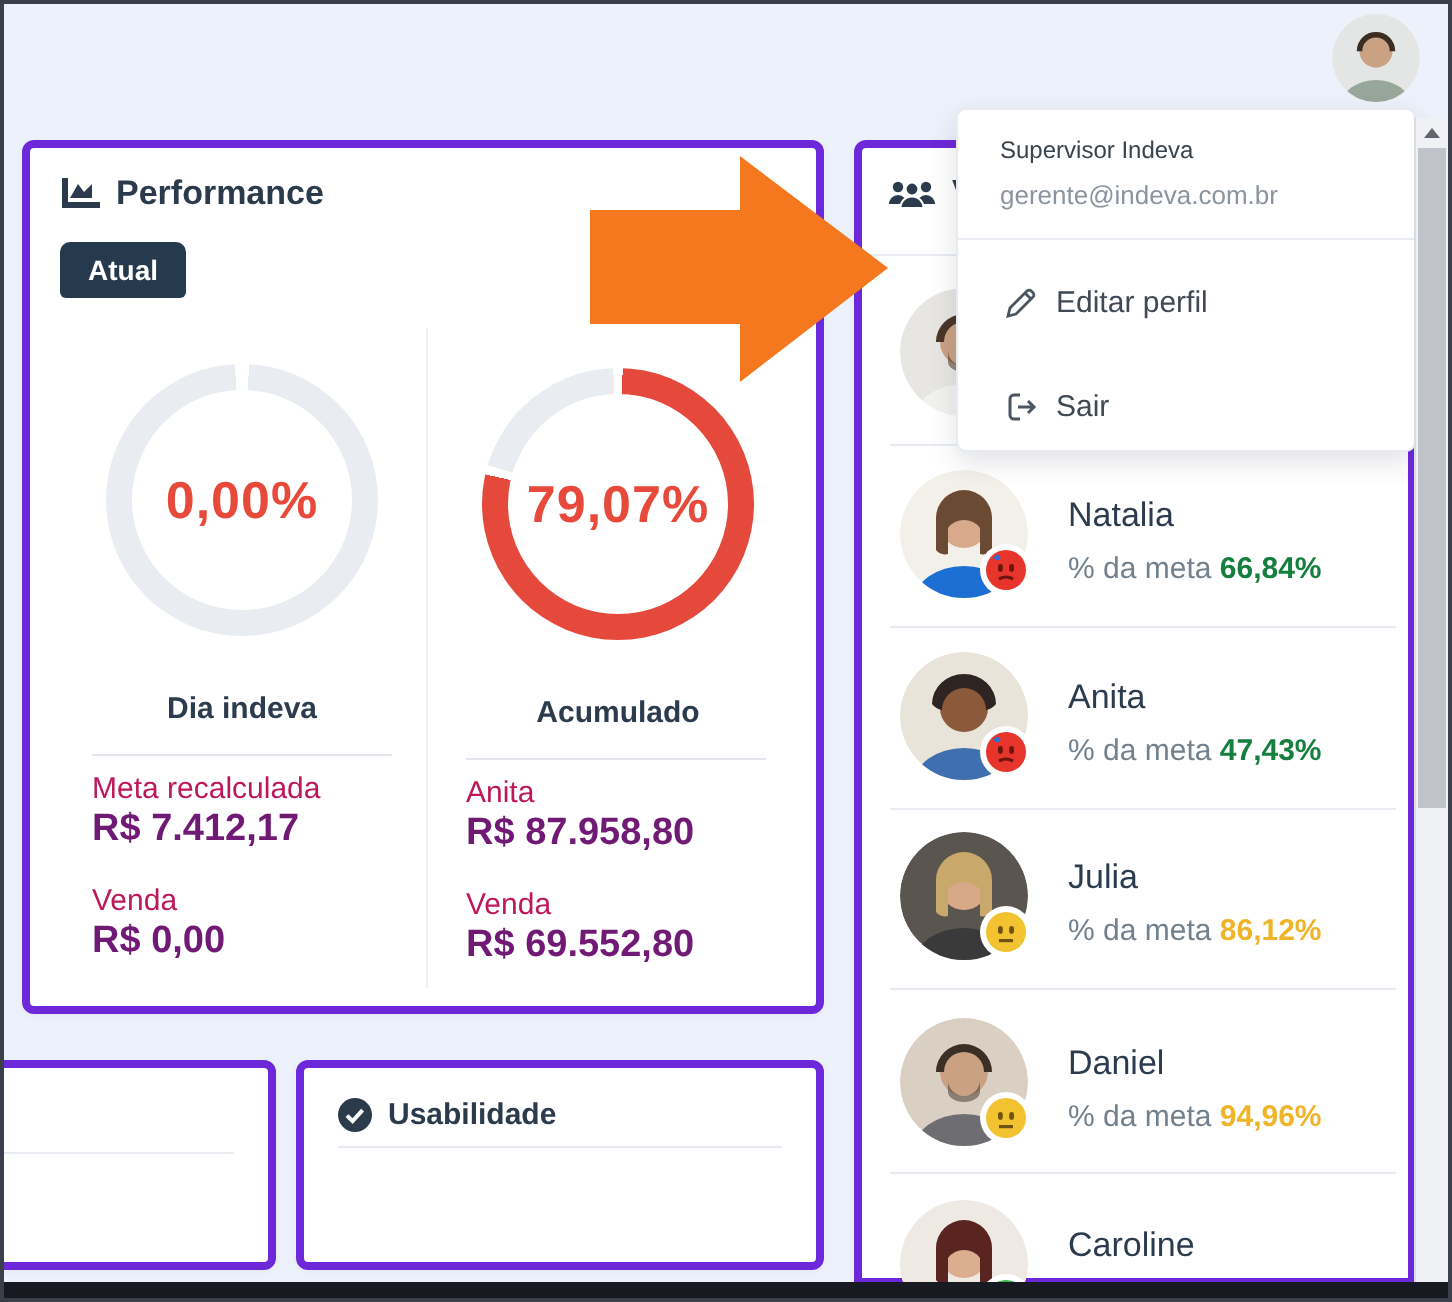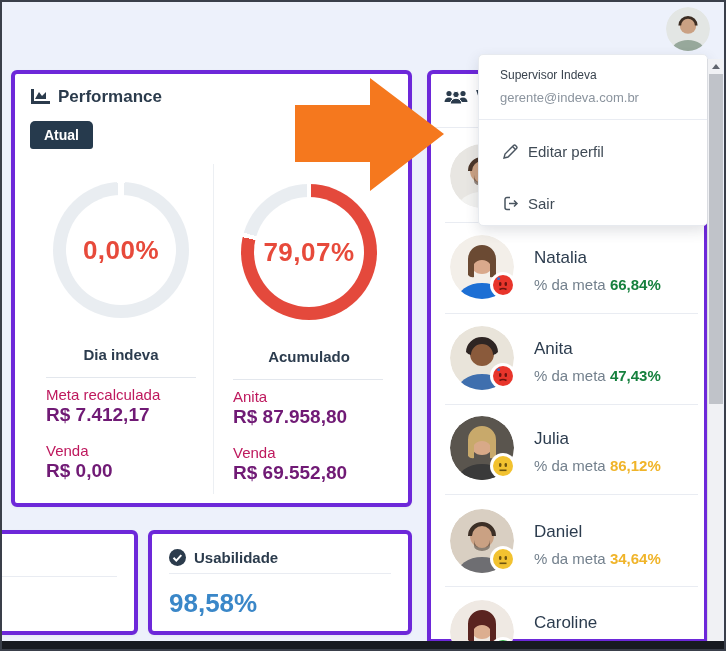--- a/index.html
+++ b/index.html
@@ -253,21 +253,21 @@
         <svg viewBox="0 0 22 22">
           <circle cx="11" cy="11" r="10" fill="#f2c230"></circle>
           <rect x="7" y="8" width="2.4" height="4" rx="1.2" fill="#6e5410"></rect>
           <rect x="12.6" y="8" width="2.4" height="4" rx="1.2" fill="#6e5410"></rect>
           <path d="M7.5,15.3 h7" stroke="#6e5410" stroke-width="1.6" fill="none"></path>
         </svg>
       </span>
       <div class="seller-name" style="top:13px;">Daniel</div>
       <div class="seller-meta" style="top:41px;">
         <span>% da meta</span>
-        <span class="pct pct-yellow">34,64%</span>
+        <span class="pct pct-yellow">94,96%</span>
       </div>
     </div>
     <div class="row-divider" style="top:512px;"></div>
 
     <div class="seller-row" style="top:526px;">
       <div class="avatar" style="top:0;">
         <svg viewBox="0 0 64 64">
           <circle cx="32" cy="32" r="32" fill="#efe9e3"></circle>
           <ellipse cx="32" cy="66" rx="25" ry="18" fill="#1d1d1f"></ellipse>
           <circle cx="32" cy="27" r="12" fill="#dcae90"></circle>
@@ -296,21 +296,20 @@
 
   <div id="usab-card" class="card">
     <div id="usab-title" class="card-title">
       <svg width="17" height="17" viewBox="0 0 17 17">
         <circle cx="8.5" cy="8.5" r="8.5" fill="#2b3b4c"></circle>
         <path d="M4.5,8.8 l2.8,2.8 5,-5.5" stroke="#fff" stroke-width="2" fill="none"></path>
       </svg>
       <span>Usabilidade</span>
     </div>
     <div class="hr"></div>
-    <div id="usab-value">98,58%</div>
   </div>
 
   <svg id="arrow-overlay" viewBox="0 0 726 651">
     <polygon points="293,103 368,103 368,76 442,132 368,189 368,160 293,160" fill="#f5781e"></polygon>
   </svg>
 
   <div id="profile-menu">
     <div id="pm-name">Supervisor Indeva</div>
     <div id="pm-email">gerente@indeva.com.br</div>
     <div id="pm-divider"></div>

